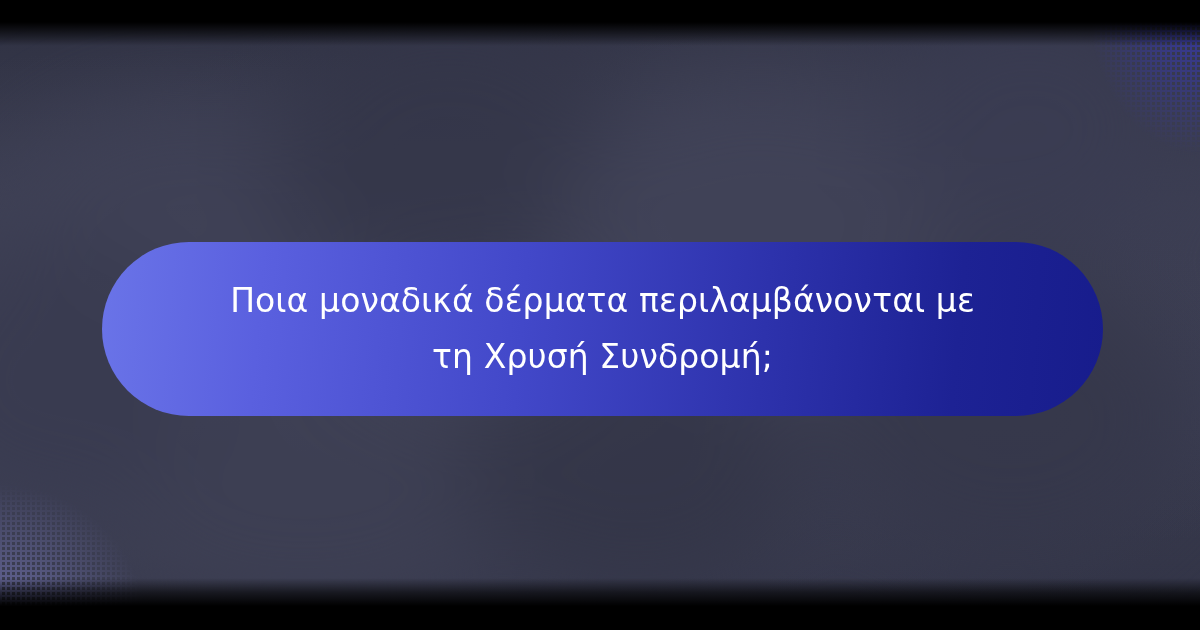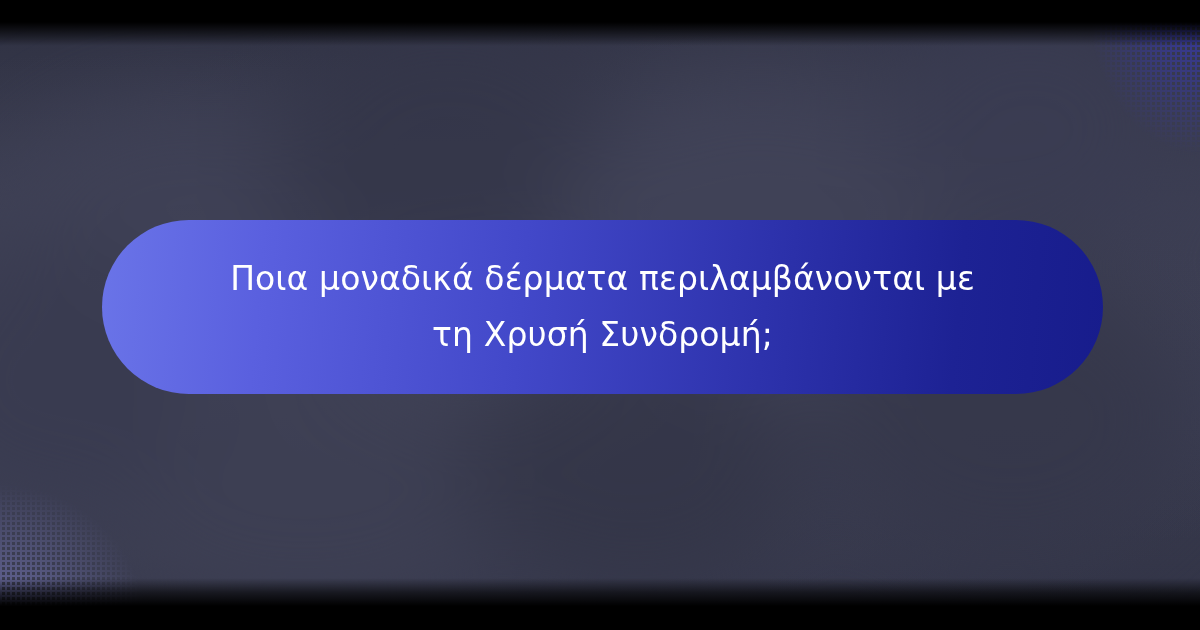--- a/index.html
+++ b/index.html
@@ -94,21 +94,21 @@
   .band-bottom {
     bottom: 0;
     height: 52px;
     background: linear-gradient(0deg, #000 0%, #000 46%, rgba(0,0,0,.6) 72%, rgba(0,0,0,0) 100%);
   }
 
   
   .question-pill {
     position: absolute;
     left: 102px;
-    top: 220px;
+    top: 242px;
     width: 1001px;
     height: 174px;
     border-radius: 90px;
     background: linear-gradient(95deg, #6a74e8 0%, #5a60df 16%, #4248c9 42%, #2d32ac 66%, #1d2294 85%, #171c8c 100%);
     display: flex;
     align-items: center;
     justify-content: center;
     box-sizing: border-box;
     padding: 12px 70px;
   }

